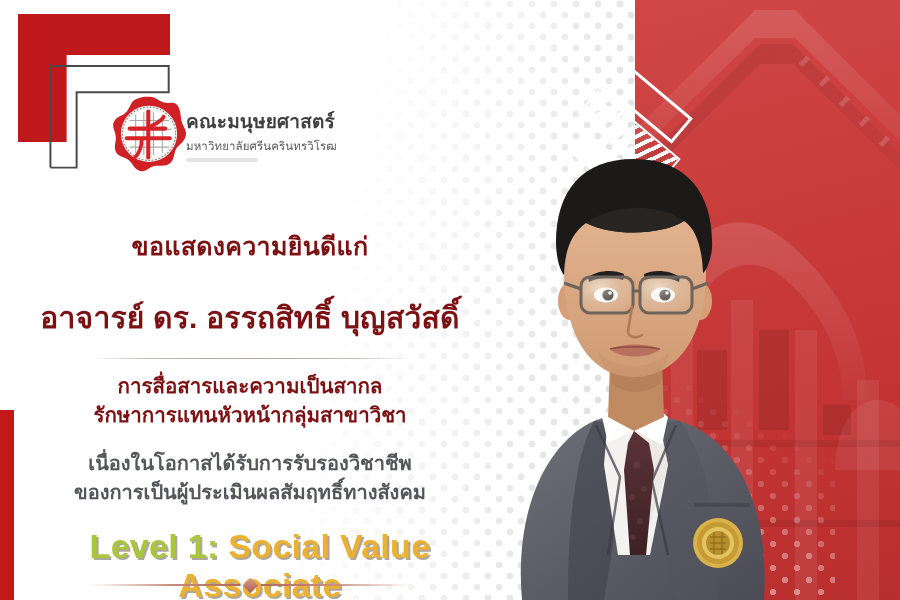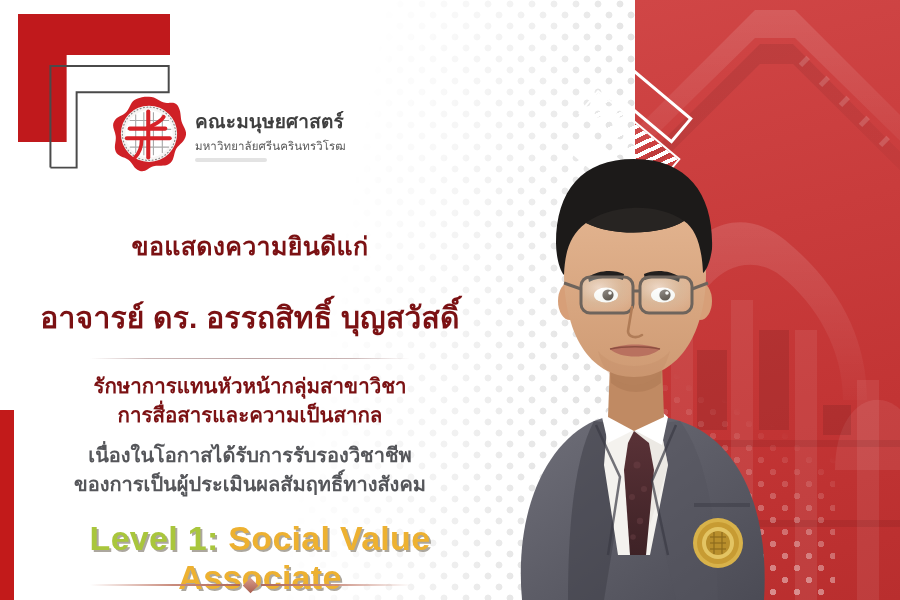--- a/index.html
+++ b/index.html
@@ -85,21 +85,21 @@
     width:151px;height:127px;
     border:2px solid #4a4a4a;
     -webkit-clip-path:polygon(0 0,100% 0,100% 32%,32% 32%,32% 100%,0 100%);
     clip-path:polygon(0 0,100% 0,100% 32%,32% 32%,32% 100%,0 100%);
     box-sizing:border-box;
   }
 
   
   .logo-lockup{
     position:absolute;top:95px;left:112px;
-    display:flex;align-items:center;gap:9px;
+    display:flex;align-items:center;
   }
   .seal{width:74px;height:82px;flex:0 0 auto;}
   .logo-text{display:flex;flex-direction:column;line-height:1;padding-top:2px;}
   .logo-faculty{
     font-size:19px;font-weight:bold;color:#3f3f3f;letter-spacing:.2px;
   }
   .logo-univ{
     font-size:11.5px;color:#5a5a5a;margin-top:10px;letter-spacing:.1px;
   }
   .logo-rule{
@@ -122,21 +122,21 @@
   }
   .rule-thin{
     margin:22px auto 0;width:320px;height:1px;
     background:linear-gradient(90deg,rgba(160,120,120,0) 0%,#cbb6b6 18%,#bba2a2 50%,#cbb6b6 82%,rgba(160,120,120,0) 100%);
   }
   .l-role{
     margin-top:12px;
     font-size:20.5px;font-weight:bold;color:#7b1113;line-height:1.42;
   }
   .l-occasion{
-    margin-top:12px;
+    margin-top:20px;
     font-size:20px;font-weight:bold;color:#55565a;line-height:1.45;
   }
   .l-level{
     margin-top:20px;
     font-size:34px;font-weight:bold;letter-spacing:.3px;
     text-shadow:2px 2px 0 rgba(70,60,40,.45);
     padding-left:20px;
   }
   .lv-num{color:#a9c63c;}
   .lv-title{color:#edb131;}
@@ -271,22 +271,22 @@
       <div class="logo-univ">มหาวิทยาลัยศรีนครินทรวิโรฒ</div>
       <div class="logo-rule"></div>
     </div>
   </div>
 
   <div class="content">
     <div class="l-congrats">ขอแสดงความยินดีแก่</div>
     <div class="l-name">อาจารย์ ดร. อรรถสิทธิ์  บุญสวัสดิ์</div>
     <div class="rule-thin"></div>
     <div class="l-role">
+      <div>การสื่อสารและความเป็นสากล</div>
       <div>รักษาการแทนหัวหน้ากลุ่มสาขาวิชา</div>
-      <div>การสื่อสารและความเป็นสากล</div>
     </div>
     <div class="l-occasion">
       <div>เนื่องในโอกาสได้รับการรับรองวิชาชีพ</div>
       <div>ของการเป็นผู้ประเมินผลสัมฤทธิ์ทางสังคม</div>
     </div>
     <div class="l-level">
       <span class="lv-num">Level 1:</span><span class="lv-title"> Social Value Associate</span>
     </div>
   </div>
 

